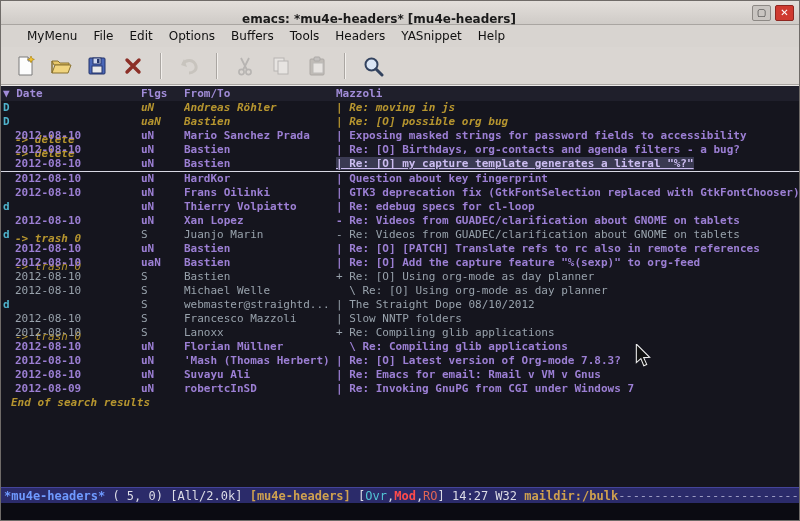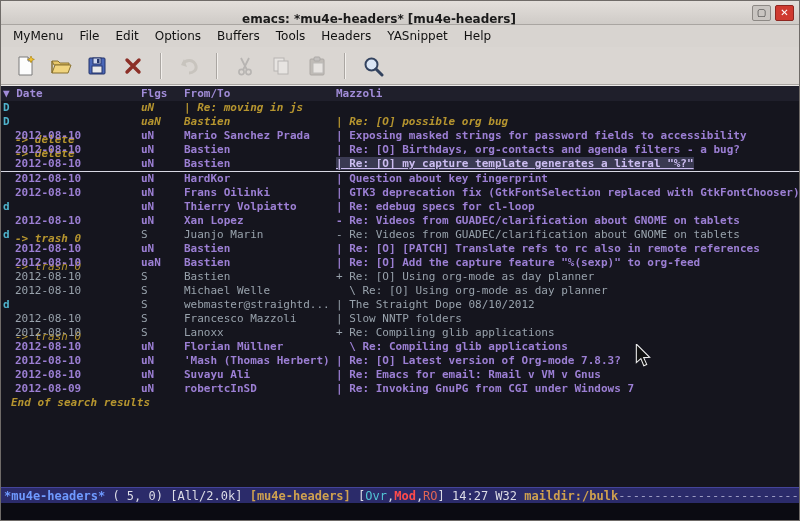--- a/index.html
+++ b/index.html
@@ -31,21 +31,21 @@
     display: flex; align-items: center; justify-content: center;
     font-size: 10px; border-radius: 2px; cursor: default;
   }
   .win-btn.max { background:#c9c5c1; border:1px solid #8d8985; color:#333; }
   .win-btn.close { background:#cf3a30; border:1px solid #8e2620; color:#fff; font-weight:bold; }
   
   .menubar {
     height: 22px; flex: 0 0 22px;
     background: #d8d4d0;
     display: flex; align-items: center;
-    padding-left: 4px; font-size: 12px; color: #111;
+    padding-left: 18px; font-size: 12px; color: #111;
   }
   .menu-item { padding: 3px 8px; cursor: default; }
   
   .toolbar {
     height: 38px; flex: 0 0 38px;
     background: #dad6d2;
     border-bottom: 1px solid #a9a5a1;
     display: flex; align-items: center;
     padding-left: 8px; gap: 4px;
   }
@@ -226,21 +226,21 @@
     </div>
 
   <div class="buffer">
     <div class="header-line">
       <span class="c-hdate"><span>▼</span> <span>Date</span></span>
       <span class="c-flags">Flgs</span>
       <span class="c-from">From/To</span>
       <span class="c-subj">Mazzoli</span>
     </div>
     <div class="rows" id="rows">
-        <div class="msg-row f-deleted"><span class="c-mark mark">D</span><span class="c-date dm">-&gt; delete</span><span class="c-flags">uN</span><span class="c-subj">| Re: moving in js</span></div>
+        <div class="msg-row f-deleted"><span class="c-mark mark">D</span><span class="c-date dm">-&gt; delete</span><span class="c-flags">uN</span><span class="c-from">Andreas Röhler</span><span class="c-subj">| Re: moving in js</span></div>
         <div class="msg-row f-deleted"><span class="c-mark mark">D</span><span class="c-date dm">-&gt; delete</span><span class="c-flags">uaN</span><span class="c-from">Bastien</span><span class="c-subj">| Re: [O] possible org bug</span></div>
         <div class="msg-row f-unread"><span class="c-mark mark"></span><span class="c-date">2012-08-10</span><span class="c-flags">uN</span><span class="c-from">Mario Sanchez Prada</span><span class="c-subj">| Exposing masked strings for password fields to accessibility</span></div>
         <div class="msg-row f-unread"><span class="c-mark mark"></span><span class="c-date">2012-08-10</span><span class="c-flags">uN</span><span class="c-from">Bastien</span><span class="c-subj">| Re: [O] Birthdays, org-contacts and agenda filters - a bug?</span></div>
         <div class="msg-row f-unread current"><span class="c-mark mark"></span><span class="c-date">2012-08-10</span><span class="c-flags">uN</span><span class="c-from">Bastien</span><span class="c-subj"><span class="hl">| Re: [O] my capture template generates a literal "%?"</span></span></div>
         <div class="msg-row f-unread"><span class="c-mark mark"></span><span class="c-date">2012-08-10</span><span class="c-flags">uN</span><span class="c-from">HardKor</span><span class="c-subj">| Question about key fingerprint</span></div>
         <div class="msg-row f-unread"><span class="c-mark mark"></span><span class="c-date">2012-08-10</span><span class="c-flags">uN</span><span class="c-from">Frans Oilinki</span><span class="c-subj">| GTK3 deprecation fix (GtkFontSelection replaced with GtkFontChooser)</span></div>
         <div class="msg-row f-unread"><span class="c-mark mark">d</span><span class="c-date dm">-&gt; trash 0</span><span class="c-flags">uN</span><span class="c-from">Thierry Volpiatto</span><span class="c-subj">| Re: edebug specs for cl-loop</span></div>
         <div class="msg-row f-unread"><span class="c-mark mark"></span><span class="c-date">2012-08-10</span><span class="c-flags">uN</span><span class="c-from">Xan Lopez</span><span class="c-subj">- Re: Videos from GUADEC/clarification about GNOME on tablets</span></div>
         <div class="msg-row f-read"><span class="c-mark mark">d</span><span class="c-date dm">-&gt; trash 0</span><span class="c-flags">S</span><span class="c-from">Juanjo Marin</span><span class="c-subj">- Re: Videos from GUADEC/clarification about GNOME on tablets</span></div>
         <div class="msg-row f-unread"><span class="c-mark mark"></span><span class="c-date">2012-08-10</span><span class="c-flags">uN</span><span class="c-from">Bastien</span><span class="c-subj">| Re: [O] [PATCH] Translate refs to rc also in remote references</span></div>

